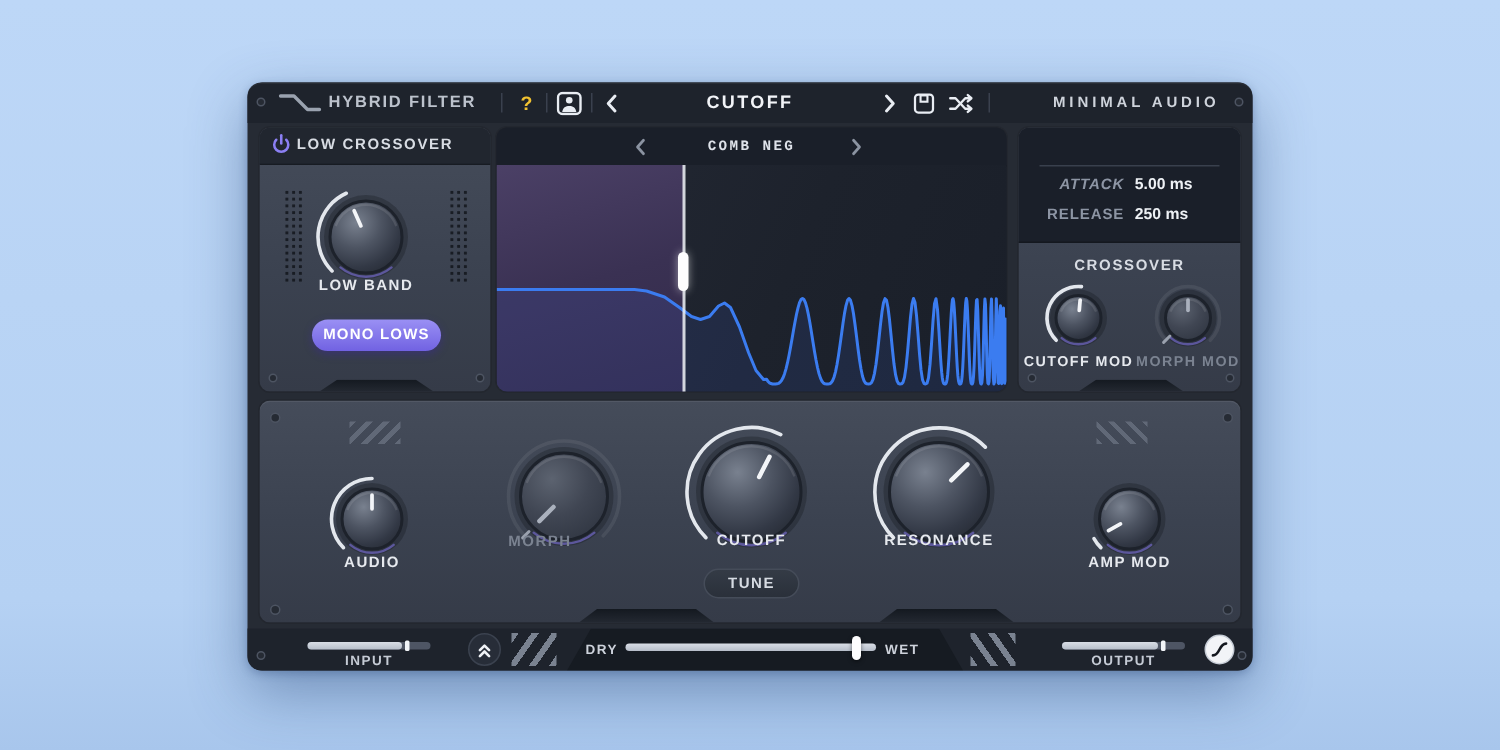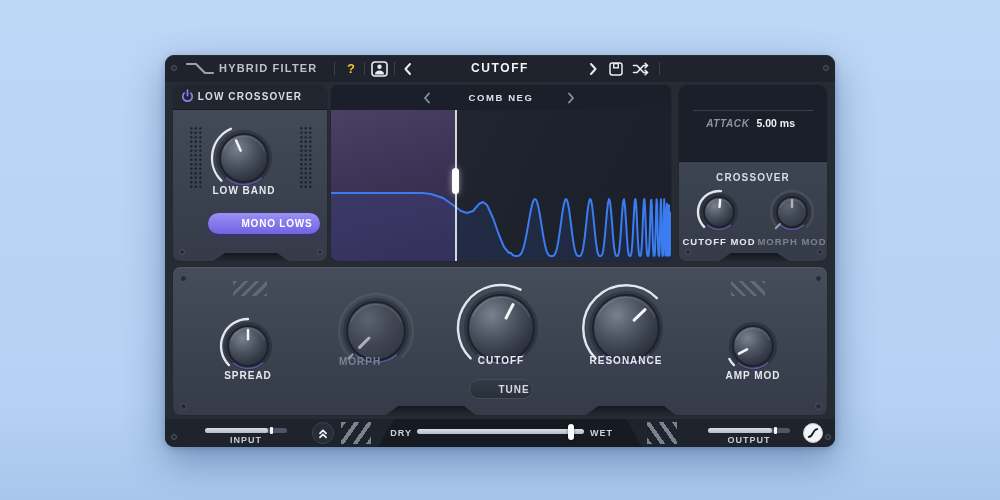--- a/index.html
+++ b/index.html
@@ -34,21 +34,21 @@
   .hatch{position:absolute;height:15px;opacity:.75;}
   .hatch.fw{background:repeating-linear-gradient(135deg,#6b7382 0 3px,transparent 3px 8px);}
   .hatch.bw{background:repeating-linear-gradient(45deg,#6b7382 0 3px,transparent 3px 8px);}
   .slashdec{position:absolute;width:30px;height:22px;opacity:.85;}
   .slashdec.fw{background:repeating-linear-gradient(125deg,#8a93a2 0 4px,transparent 4px 11px);}
   .slashdec.bw{background:repeating-linear-gradient(55deg,#8a93a2 0 4px,transparent 4px 11px);}
   .kn{position:absolute;transform:translate(-50%,-50%);}
   .klabel{position:absolute;width:110px;text-align:center;font-size:10px;font-weight:bold;
     letter-spacing:1px;color:#e6e9ee;}
   .klabel.dim{color:#7b8391;}
-  .pill{position:absolute;border-radius:12px;text-align:center;font-weight:bold;cursor:pointer;padding-left:26px;}
+  .pill{position:absolute;border-radius:12px;text-align:center;font-weight:bold;cursor:pointer;}
   
   .track{position:absolute;height:5px;border-radius:3px;background:#4e5564;}
   .track .fill{position:absolute;left:0;top:0;bottom:0;border-radius:3px;
     background:linear-gradient(180deg,#d9dee6,#b6bdc9);}
   .track .tnotch{position:absolute;top:-1px;bottom:-1px;width:3px;border-radius:1px;background:#f2f5f9;}
   .track.full{background:linear-gradient(180deg,#d9dee6,#b6bdc9);}
   .slabel{position:absolute;font-size:9px;font-weight:bold;letter-spacing:1px;color:#c5cbd5;text-align:center;}
   .circbtn{position:absolute;width:22px;height:22px;border-radius:50%;background:#272d38;
     border:1px solid #3b424f;box-sizing:border-box;display:flex;align-items:center;justify-content:center;cursor:pointer;}
   .chevbtn{position:absolute;cursor:pointer;background:none;border:none;padding:0;display:block;}
@@ -96,20 +96,21 @@
     </span>
     <span class="abs" style="left:467px;top:7px;cursor:pointer;">
       <svg width="18" height="14" viewBox="0 0 18 14">
         <path d="M1.5 3.5 H5 L11.5 10.5 H14.5" fill="none" stroke="#e9edf3" stroke-width="1.6" stroke-linecap="round" stroke-linejoin="round"></path>
         <path d="M1.5 10.5 H5 L11.5 3.5 H14.5" fill="none" stroke="#e9edf3" stroke-width="1.6" stroke-linecap="round" stroke-linejoin="round"></path>
         <path d="M13.2 1.4 L15.6 3.5 L13.2 5.6" fill="none" stroke="#e9edf3" stroke-width="1.6" stroke-linecap="round" stroke-linejoin="round"></path>
         <path d="M13.2 8.4 L15.6 10.5 L13.2 12.6" fill="none" stroke="#e9edf3" stroke-width="1.6" stroke-linecap="round" stroke-linejoin="round"></path>
       </svg>
     </span>
     <div class="sep" style="left:494px;"></div>
+    <span class="bartxt" style="right:22px;font-size:10px;letter-spacing:2.6px;color:#ced3db;">MINIMAL AUDIO</span>
     <div class="screw sm" style="left:658px;top:10px;"></div>
   </div>
 
   <div class="panel" style="left:7px;top:29px;width:156px;height:178px;">
     <div class="phead">
       <span class="abs" style="left:7px;top:4px;cursor:pointer;">
         <svg width="15" height="15" viewBox="0 0 15 15">
           <path d="M4.18 4.18 A4.7 4.7 0 1 0 10.82 4.18" fill="none" stroke="#8b7ff2" stroke-width="1.7" stroke-linecap="round"></path>
           <line x1="7.5" y1="1.2" x2="7.5" y2="6.6" stroke="#8b7ff2" stroke-width="1.7" stroke-linecap="round"></line>
         </svg>
@@ -135,21 +136,21 @@
           <line x1="34.6" y1="30.6" x2="30.1" y2="20.5" stroke="#f3f5f8" stroke-width="2.5" stroke-linecap="round"></line>
         </svg></div>
     <div class="klabel" style="left:16px;top:100px;">LOW BAND</div>
     <div class="pill" style="left:35px;top:128px;width:86px;height:21px;line-height:21px;font-size:10px;letter-spacing:.8px;color:#ffffff;
          background:linear-gradient(180deg,#9a90f4,#7162e2);box-shadow:0 2px 6px rgba(60,40,160,.45);">MONO LOWS</div>
     <div class="screw sm" style="left:6px;top:164px;"></div>
     <div class="screw sm" style="left:144px;top:164px;"></div>
     <div class="griptrap" style="left:40px;width:76px;"></div>
   </div>
 
-  <div class="panel" style="left:165px;top:29px;width:342px;height:178px;background:#1a1f29;overflow:hidden;">
+  <div class="panel" style="left:165px;top:29px;width:342px;height:178px;background:#1a1f29;overflow:hidden;font-family:Liberation Mono, monospace;">
     <div style="position:absolute;left:0;top:0;right:0;height:25px;background:#1a1f29;border-bottom:1px solid #0e1116;">
       <button class="chevbtn" style="left:92px;top:7px;position:absolute;">
         <svg width="8" height="12" viewBox="0 0 8 12">
             <path d="M6 1.5 L2 6 L6 10.5" stroke="#8b93a1" stroke-width="1.8" fill="none" stroke-linecap="round" stroke-linejoin="round"></path>
           </svg>
       </button>
       <span class="ptitle" style="line-height:25px;font-size:9.5px;letter-spacing:1.6px;color:#dfe3ea;">COMB NEG</span>
       <button class="chevbtn" style="left:236px;top:7px;position:absolute;">
         <svg width="8" height="12" viewBox="0 0 8 12">
             <path d="M2 1.5 L6 6 L2 10.5" stroke="#8b93a1" stroke-width="1.8" fill="none" stroke-linecap="round" stroke-linejoin="round"></path>
@@ -169,20 +170,24 @@
     </div>
   </div>
 
   <div class="panel" style="left:513px;top:29px;width:150px;height:178px;overflow:hidden;">
     <div style="position:absolute;left:0;top:0;right:0;height:76px;background:#1a1f29;border-bottom:1px solid #14181f;">
       <div style="position:absolute;left:14px;right:14px;top:25px;height:1px;background:#39404d;"></div>
       <div style="position:absolute;left:0;right:0;top:30px;height:16px;display:flex;justify-content:center;gap:7px;align-items:center;">
         <span style="width:58px;text-align:right;font-size:10px;font-weight:bold;letter-spacing:.6px;color:#8d95a4;font-style:italic;">ATTACK</span>
         <span style="width:58px;text-align:left;font-size:10.5px;font-weight:bold;color:#eef1f5;">5.00 ms</span>
       </div>
+      <div style="position:absolute;left:0;right:0;top:50px;height:16px;display:flex;justify-content:center;gap:7px;align-items:center;">
+        <span style="width:58px;text-align:right;font-size:10px;font-weight:bold;letter-spacing:.6px;color:#8d95a4;">RELEASE</span>
+        <span style="width:58px;text-align:left;font-size:10.5px;font-weight:bold;color:#eef1f5;">250 ms</span>
+      </div>
     </div>
     <div class="ptitle abs" style="left:0;right:0;top:81px;">CROSSOVER</div>
     <div class="kn" style="left: 40px; top: 127px; width: 54px; height: 54px;"><svg width="54" height="54" viewBox="0 0 54 54">
           <defs>
             <radialGradient id="kg1" cx="36%" cy="30%" r="78%">
               <stop offset="0%" stop-color="#79818f"></stop>
               <stop offset="45%" stop-color="#4d5462"></stop>
               <stop offset="80%" stop-color="#323845"></stop>
               <stop offset="100%" stop-color="#282d37"></stop>
             </radialGradient>
@@ -299,21 +304,21 @@
             </radialGradient>
           </defs>
           <circle cx="33" cy="33" r="24" fill="rgba(14,17,23,0.28)"></circle>
           <path d="M 13.91 52.09 A 27 27 0 0 1 9.34 46.01" stroke="#e3e7ed" stroke-width="2.4" fill="none" stroke-linecap="round"></path>
           <path d="M 47.46 50.24 A 22.5 22.5 0 0 1 18.54 50.24" stroke="rgba(131,117,234,0.55)" stroke-width="1.6" fill="none" stroke-linecap="round"></path>
           <circle cx="33" cy="33" r="20" fill="url(#kg7)" stroke="#1d222b" stroke-width="2"></circle>
           <path d="M 16.56 27.01 A 17.5 17.5 0 0 1 49.44 27.01" stroke="rgba(255,255,255,0.10)" stroke-width="1.6" fill="none"></path>
           <line x1="27.0" y1="36.3" x2="19.0" y2="40.7" stroke="#f3f5f8" stroke-width="2.5" stroke-linecap="round"></line>
         </svg></div>
 
-    <div class="klabel" style="left:20px;top:103px;">SPREAD</div>
+    <div class="klabel" style="left:20px;top:103px;">AUDIO</div>
     <div class="klabel dim" style="left:132px;top:89px;">MORPH</div>
     <div class="klabel" style="left:273px;top:88px;">CUTOFF</div>
     <div class="klabel" style="left:398px;top:88px;">RESONANCE</div>
     <div class="klabel" style="left:525px;top:103px;">AMP MOD</div>
 
     <div class="pill" style="left:296px;top:112px;width:64px;height:20px;line-height:20px;font-size:10px;letter-spacing:1px;color:#d6dbe2;
          background:linear-gradient(180deg,#343b46,#2a303a);border:1px solid #454c59;box-sizing:border-box;">TUNE</div>
 
     <div class="griptrap" style="left:213px;width:90px;height:9px;"></div>
     <div class="griptrap" style="left:413px;width:90px;height:9px;"></div>

